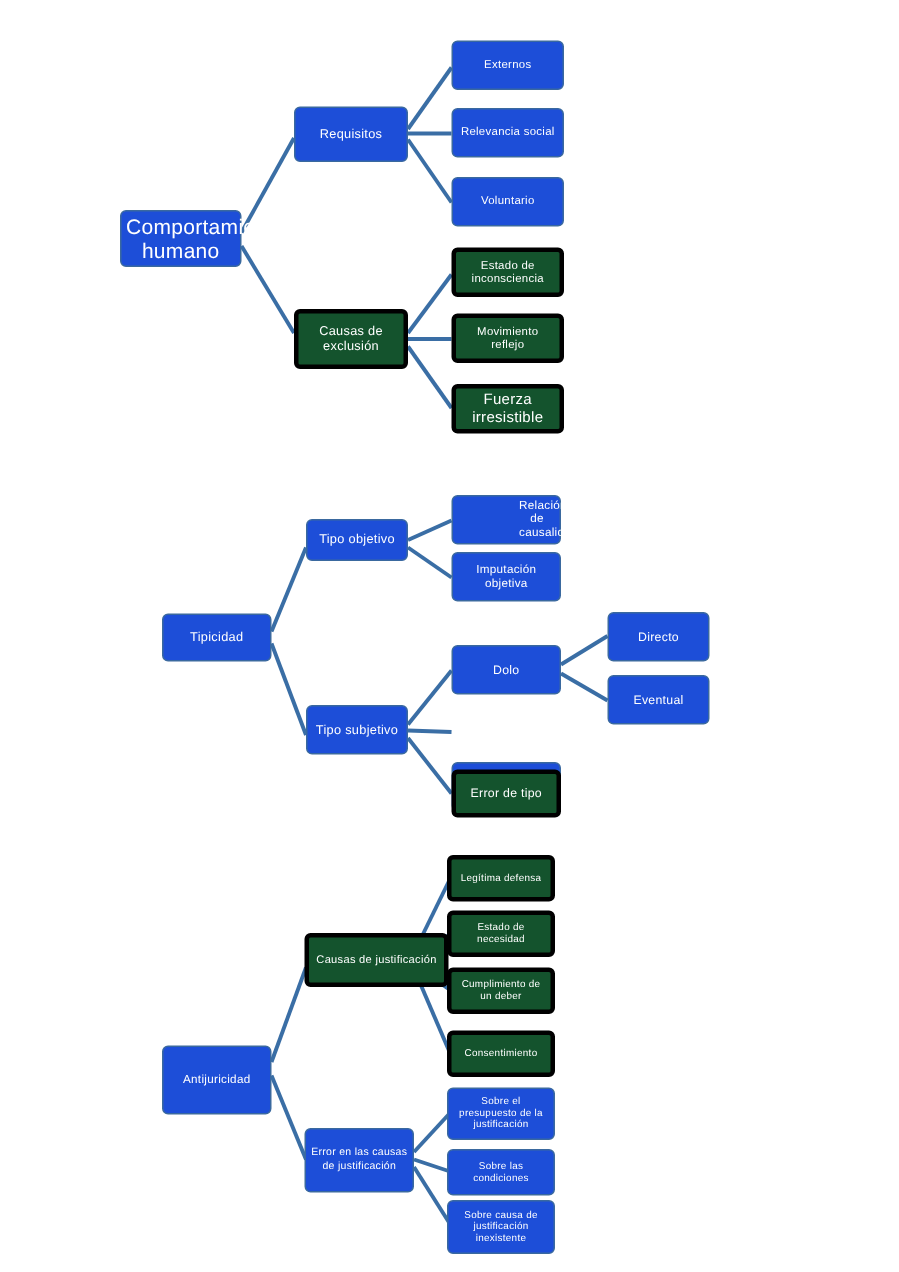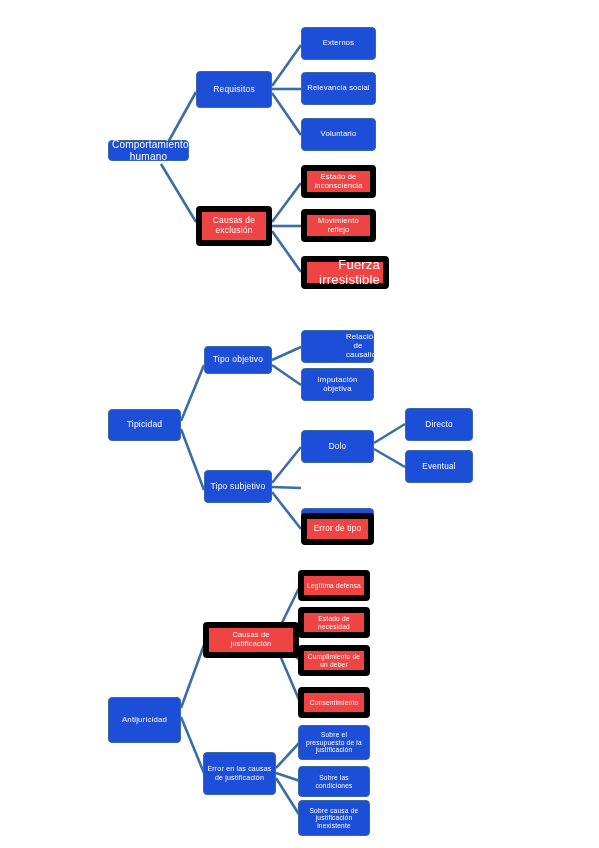--- a/index.html
+++ b/index.html
@@ -33,22 +33,22 @@
     line-height:1.15;
     padding:2px 3px;
     letter-spacing:0.2px;
     z-index:2;
   }
   .node.blue{
     background:#1d4ed8;
     border:1px solid #3a699f;
   }
   .node.pink{
-    background:#ef4444;
-    border:6px solid #000000;
+    background:#14532d;
+    border:3px solid #000000;
   }
   .node span{display:block;width:100%;}
 </style>
 </head>
 <body>
 
 <div id="canvas">
 
   <svg class="links" viewBox="0 0 599 848">
     <g stroke="#3a6ea5" stroke-width="2.6" fill="none" stroke-linecap="butt">
@@ -85,21 +85,21 @@
       <line x1="276" y1="638" x2="300" y2="623"></line>
       <line x1="276" y1="643" x2="300" y2="660"></line>
       <line x1="276" y1="646" x2="300" y2="702"></line>
 
       <line x1="276" y1="768" x2="300" y2="742"></line>
       <line x1="276" y1="773" x2="300" y2="781"></line>
       <line x1="276" y1="778" x2="300" y2="816"></line>
     </g>
   </svg>
 
-  <div class="node blue" style="left:80px;top:140px;width:81px;height:21px;font-size:10px;margin-left:28px;">
+  <div class="node blue" style="left:80px;top:140px;width:81px;height:38px;font-size:14px;">
     <span>Comportamiento humano</span>
   </div>
 
   <div class="node blue" style="left:196px;top:71px;width:76px;height:37px;font-size:8.5px;">
     <span>Requisitos</span>
   </div>
 
   <div class="node blue" style="left:301px;top:27px;width:75px;height:33px;font-size:7.6px;">
     <span>Externos</span>
   </div>
@@ -113,21 +113,21 @@
   <div class="node pink" style="left:196px;top:206px;width:76px;height:40px;font-size:8.5px;">
     <span>Causas de exclusión</span>
   </div>
 
   <div class="node pink" style="left:301px;top:165px;width:75px;height:33px;font-size:7.6px;">
     <span>Estado de inconsciencia</span>
   </div>
   <div class="node pink" style="left:301px;top:209px;width:75px;height:33px;font-size:7.6px;">
     <span>Movimiento reflejo</span>
   </div>
-  <div class="node pink" style="left:301px;top:256px;width:88px;height:33px;font-size:13px;text-align:right;">
+  <div class="node pink" style="left:301px;top:256px;width:75px;height:33px;font-size:10px;">
     <span>Fuerza irresistible</span>
   </div>
 
   <div class="node blue" style="left:108px;top:409px;width:73px;height:32px;font-size:8.5px;">
     <span>Tipicidad</span>
   </div>
 
   <div class="node blue" style="left:204px;top:346px;width:68px;height:28px;font-size:8.5px;">
     <span>Tipo objetivo</span>
   </div>

